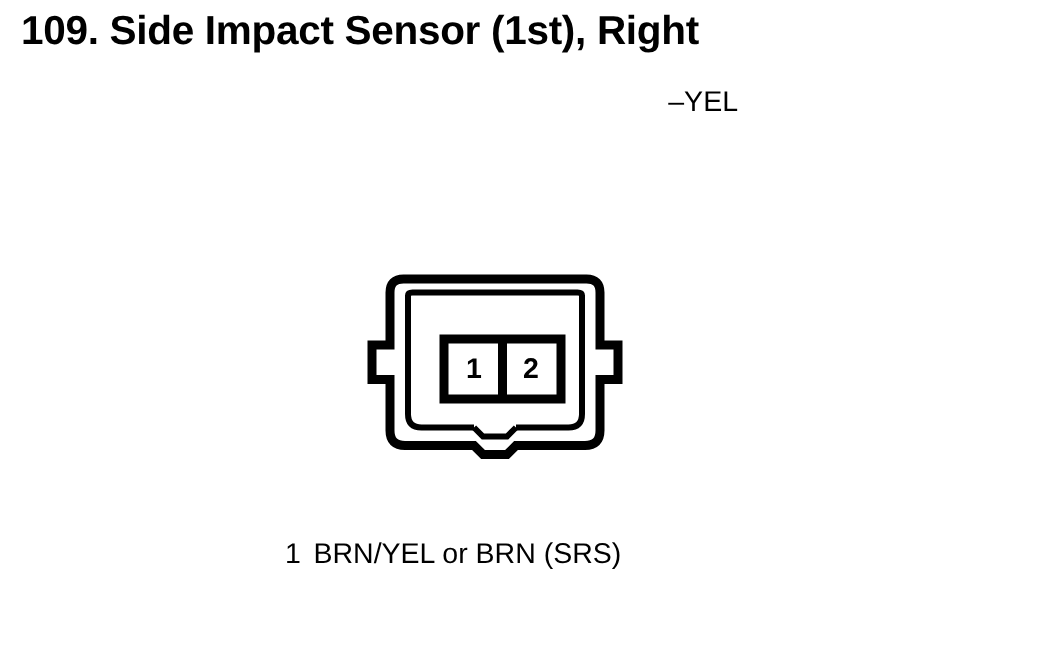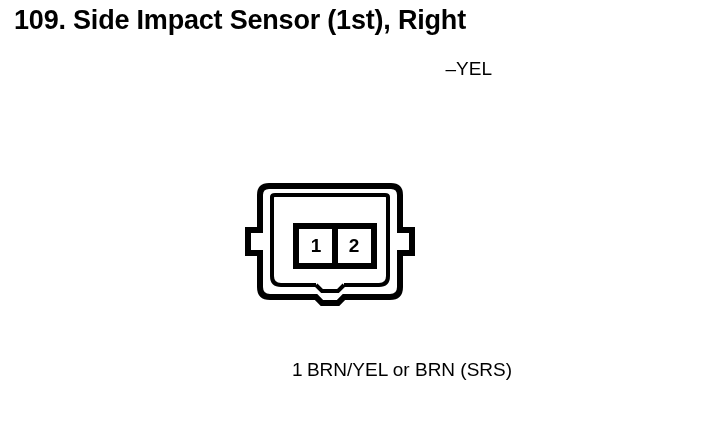--- a/index.html
+++ b/index.html
@@ -69,21 +69,20 @@
     text-anchor: middle;
     dominant-baseline: middle;
   }
 
   
   #pin-legend {
     position: absolute;
     left: 190px;
     top: 357px;
     width: 420px;
-    text-align: center;
   }
   .legend-line {
     font-size: 19px;
     line-height: 26px;
     white-space: nowrap;
     font-family: "Liberation Sans", sans-serif;
   }
   .legend-num {
     display: inline-block;
     width: 19px;

